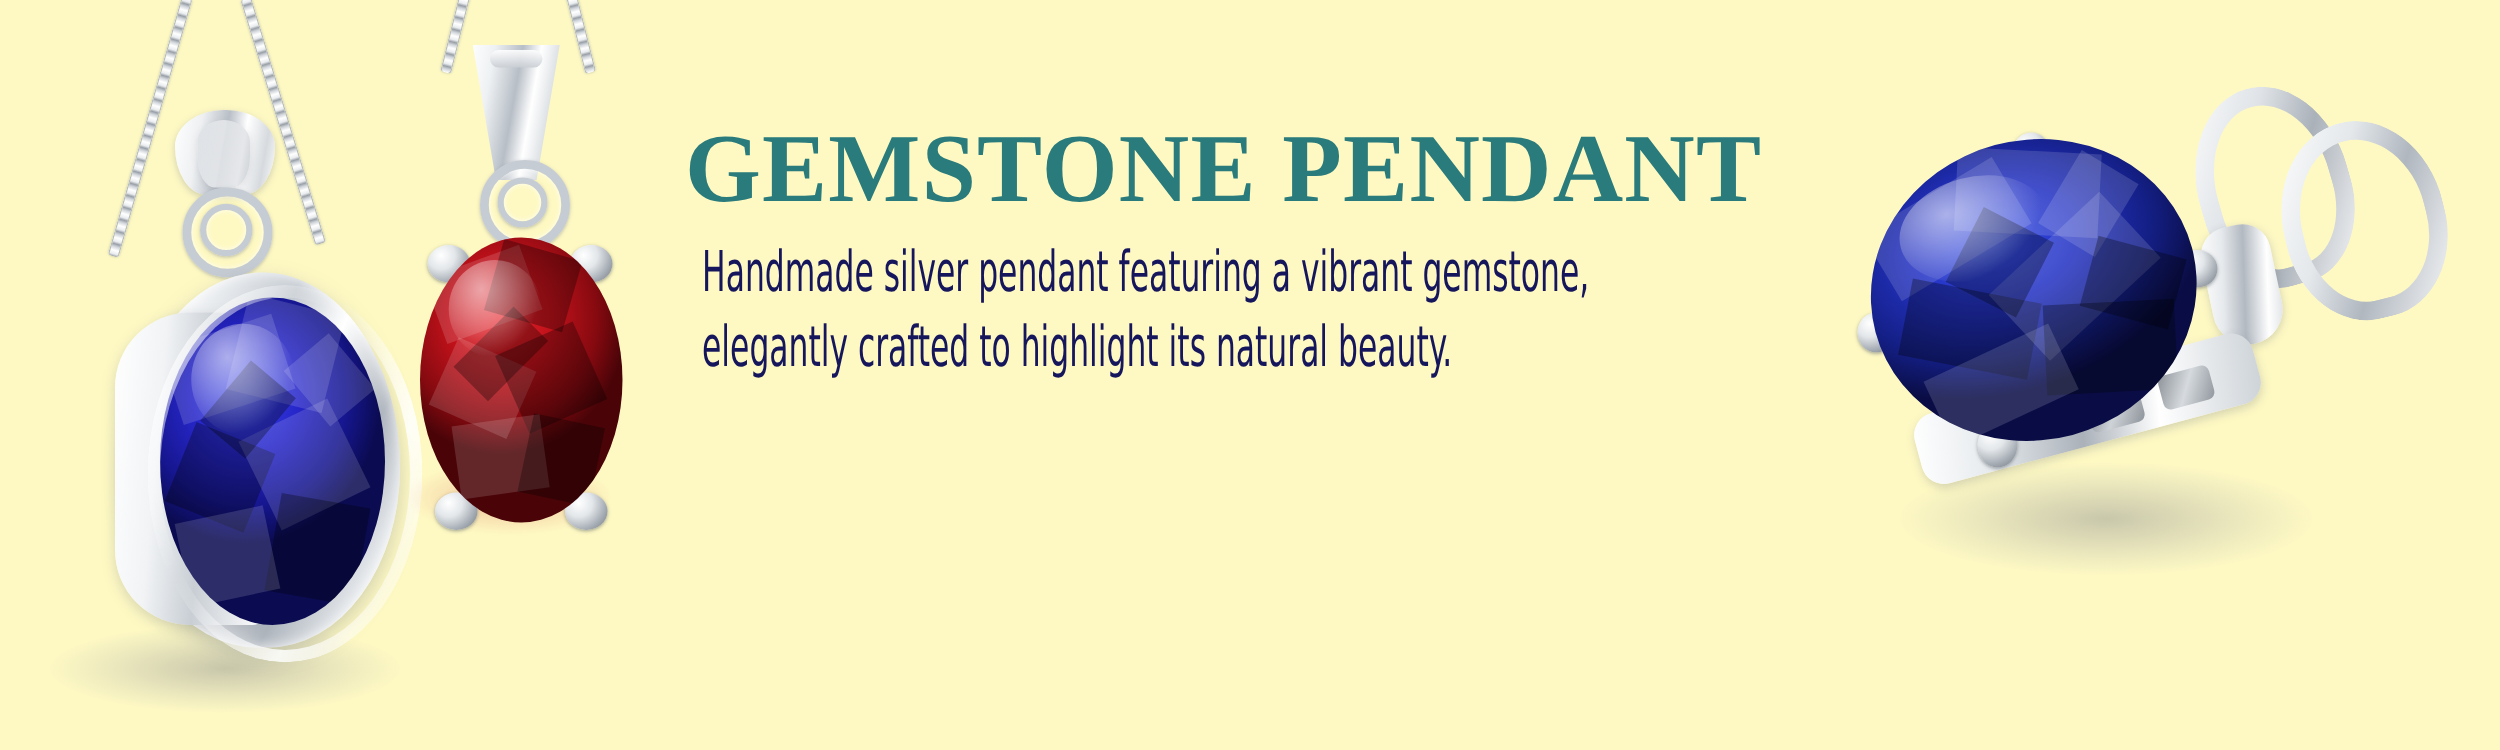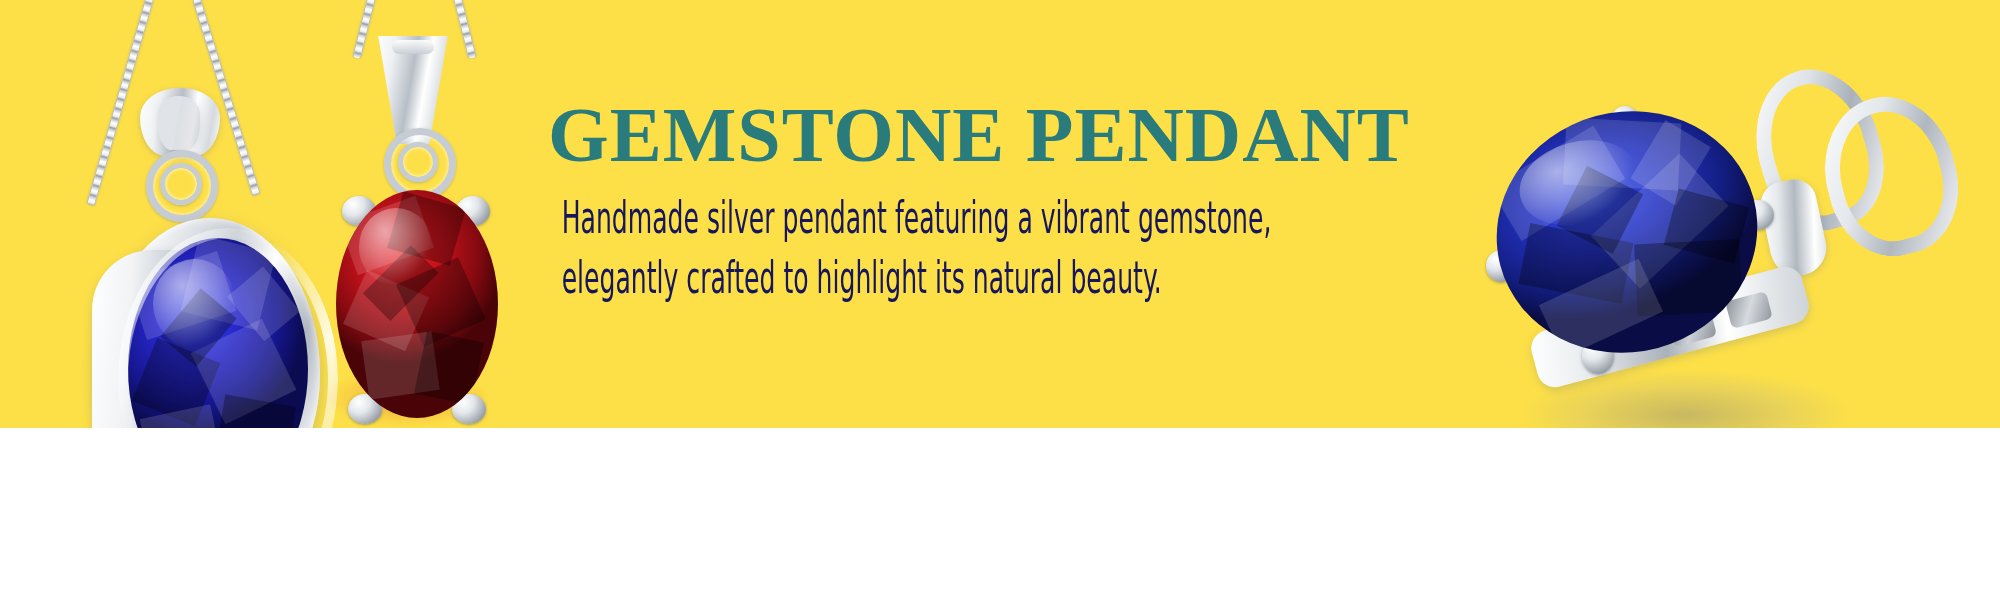--- a/index.html
+++ b/index.html
@@ -1,21 +1,21 @@
 <!DOCTYPE html>
 <html><head>
 <meta charset="utf-8">
 <style>
   html,body{margin:0;padding:0;background:#ffffff;}
   body{font-family:"Liberation Sans",sans-serif;}
 
   .banner{
     position:relative;
-    width:2000px;height:428px;
-    background:#fde047;
+    width:2000px;height:600px;
+    background:#fef9c3;
     overflow:hidden;
   }
 
   
   .text-block{
     position:absolute;
     left:548px; top:96px;
     width:940px;
   }
   .headline{

